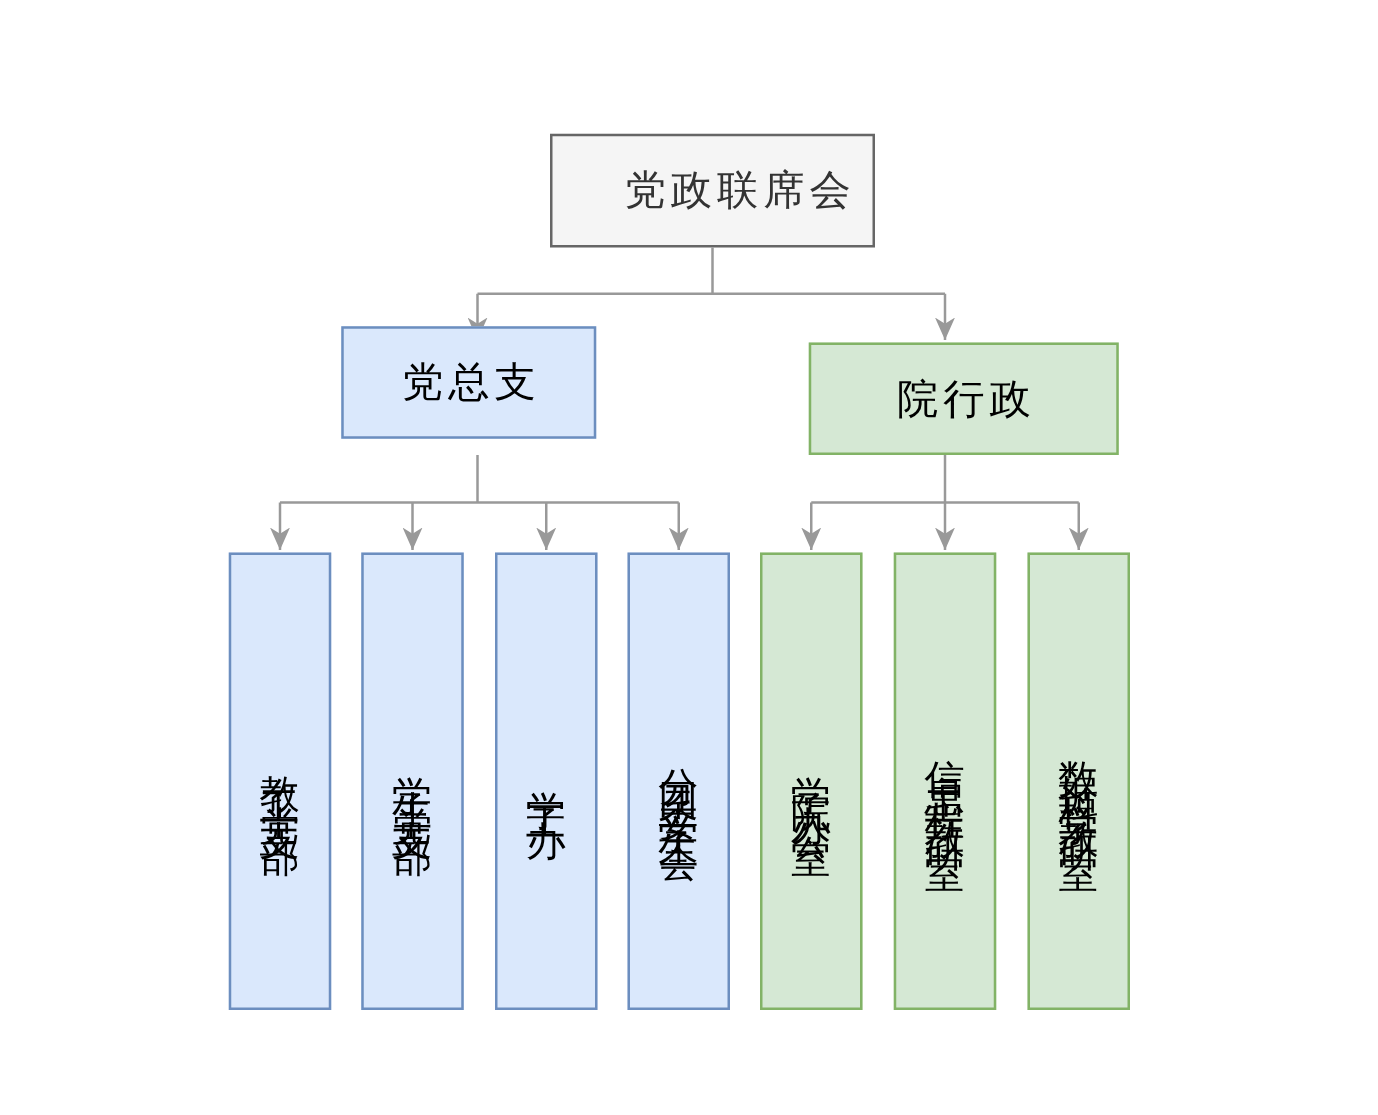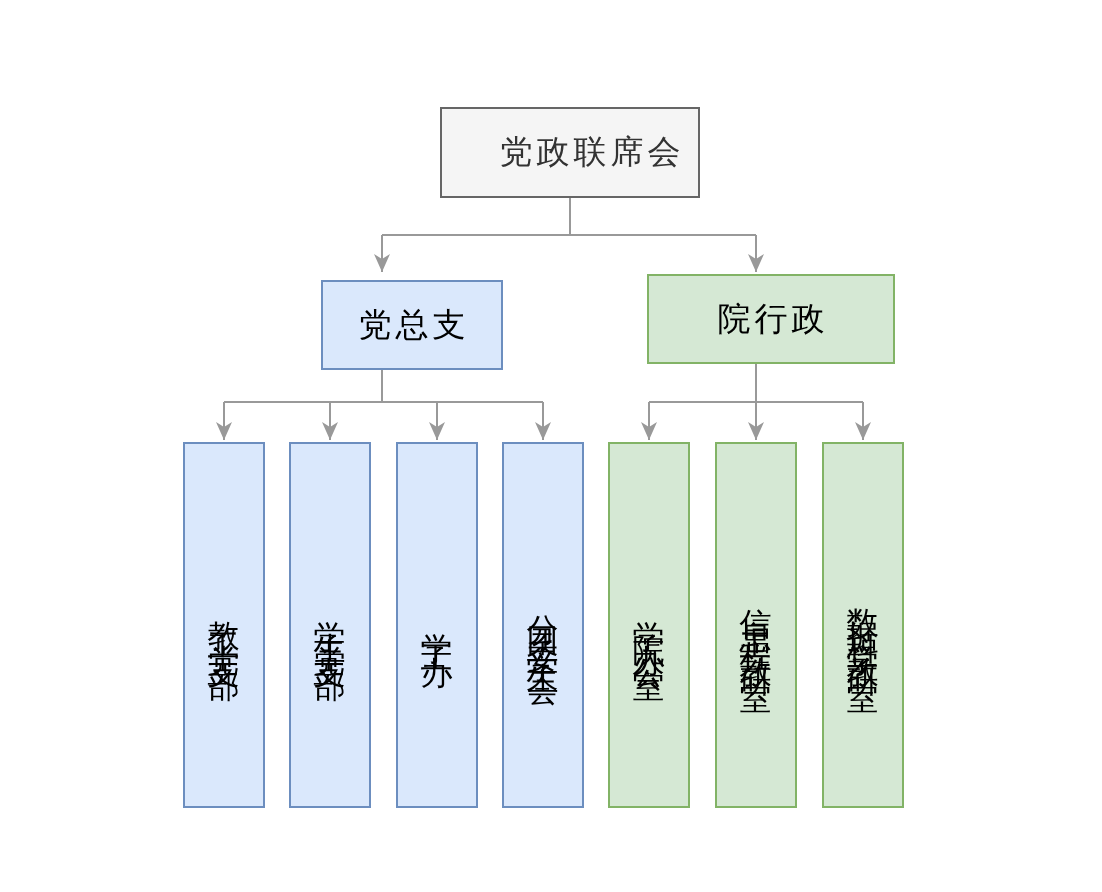--- a/index.html
+++ b/index.html
@@ -41,21 +41,21 @@
     letter-spacing: 12px;
     line-height: 1;
     white-space: nowrap;
   }
   .node-root {
     left: 440px; top: 107px; width: 260px; height: 91px;
     background: #f5f5f5; border-color: #666666; color: #333333; padding-left: 40px;
   }
   .node-blue { background: #dae8fc; border-color: #6c8ebf; }
   .node-green { background: #d5e8d4; border-color: #82b366; }
-  .node-party { left: 273px; top: 280px; width: 182px; height: 90px; margin-left: 48px; }
+  .node-party { left: 273px; top: 261px; width: 204px; height: 90px; }
   .node-admin { left: 647px; top: 274px; width: 248px; height: 90px; }
   .leaf { top: 442px; width: 82px; height: 366px; }
   .leaf-1 { left: 183px; }
   .leaf-2 { left: 289px; }
   .leaf-3 { left: 396px; }
   .leaf-4 { left: 502px; }
   .leaf-5 { left: 608px; }
   .leaf-6 { left: 715px; }
   .leaf-7 { left: 822px; }
 </style>

